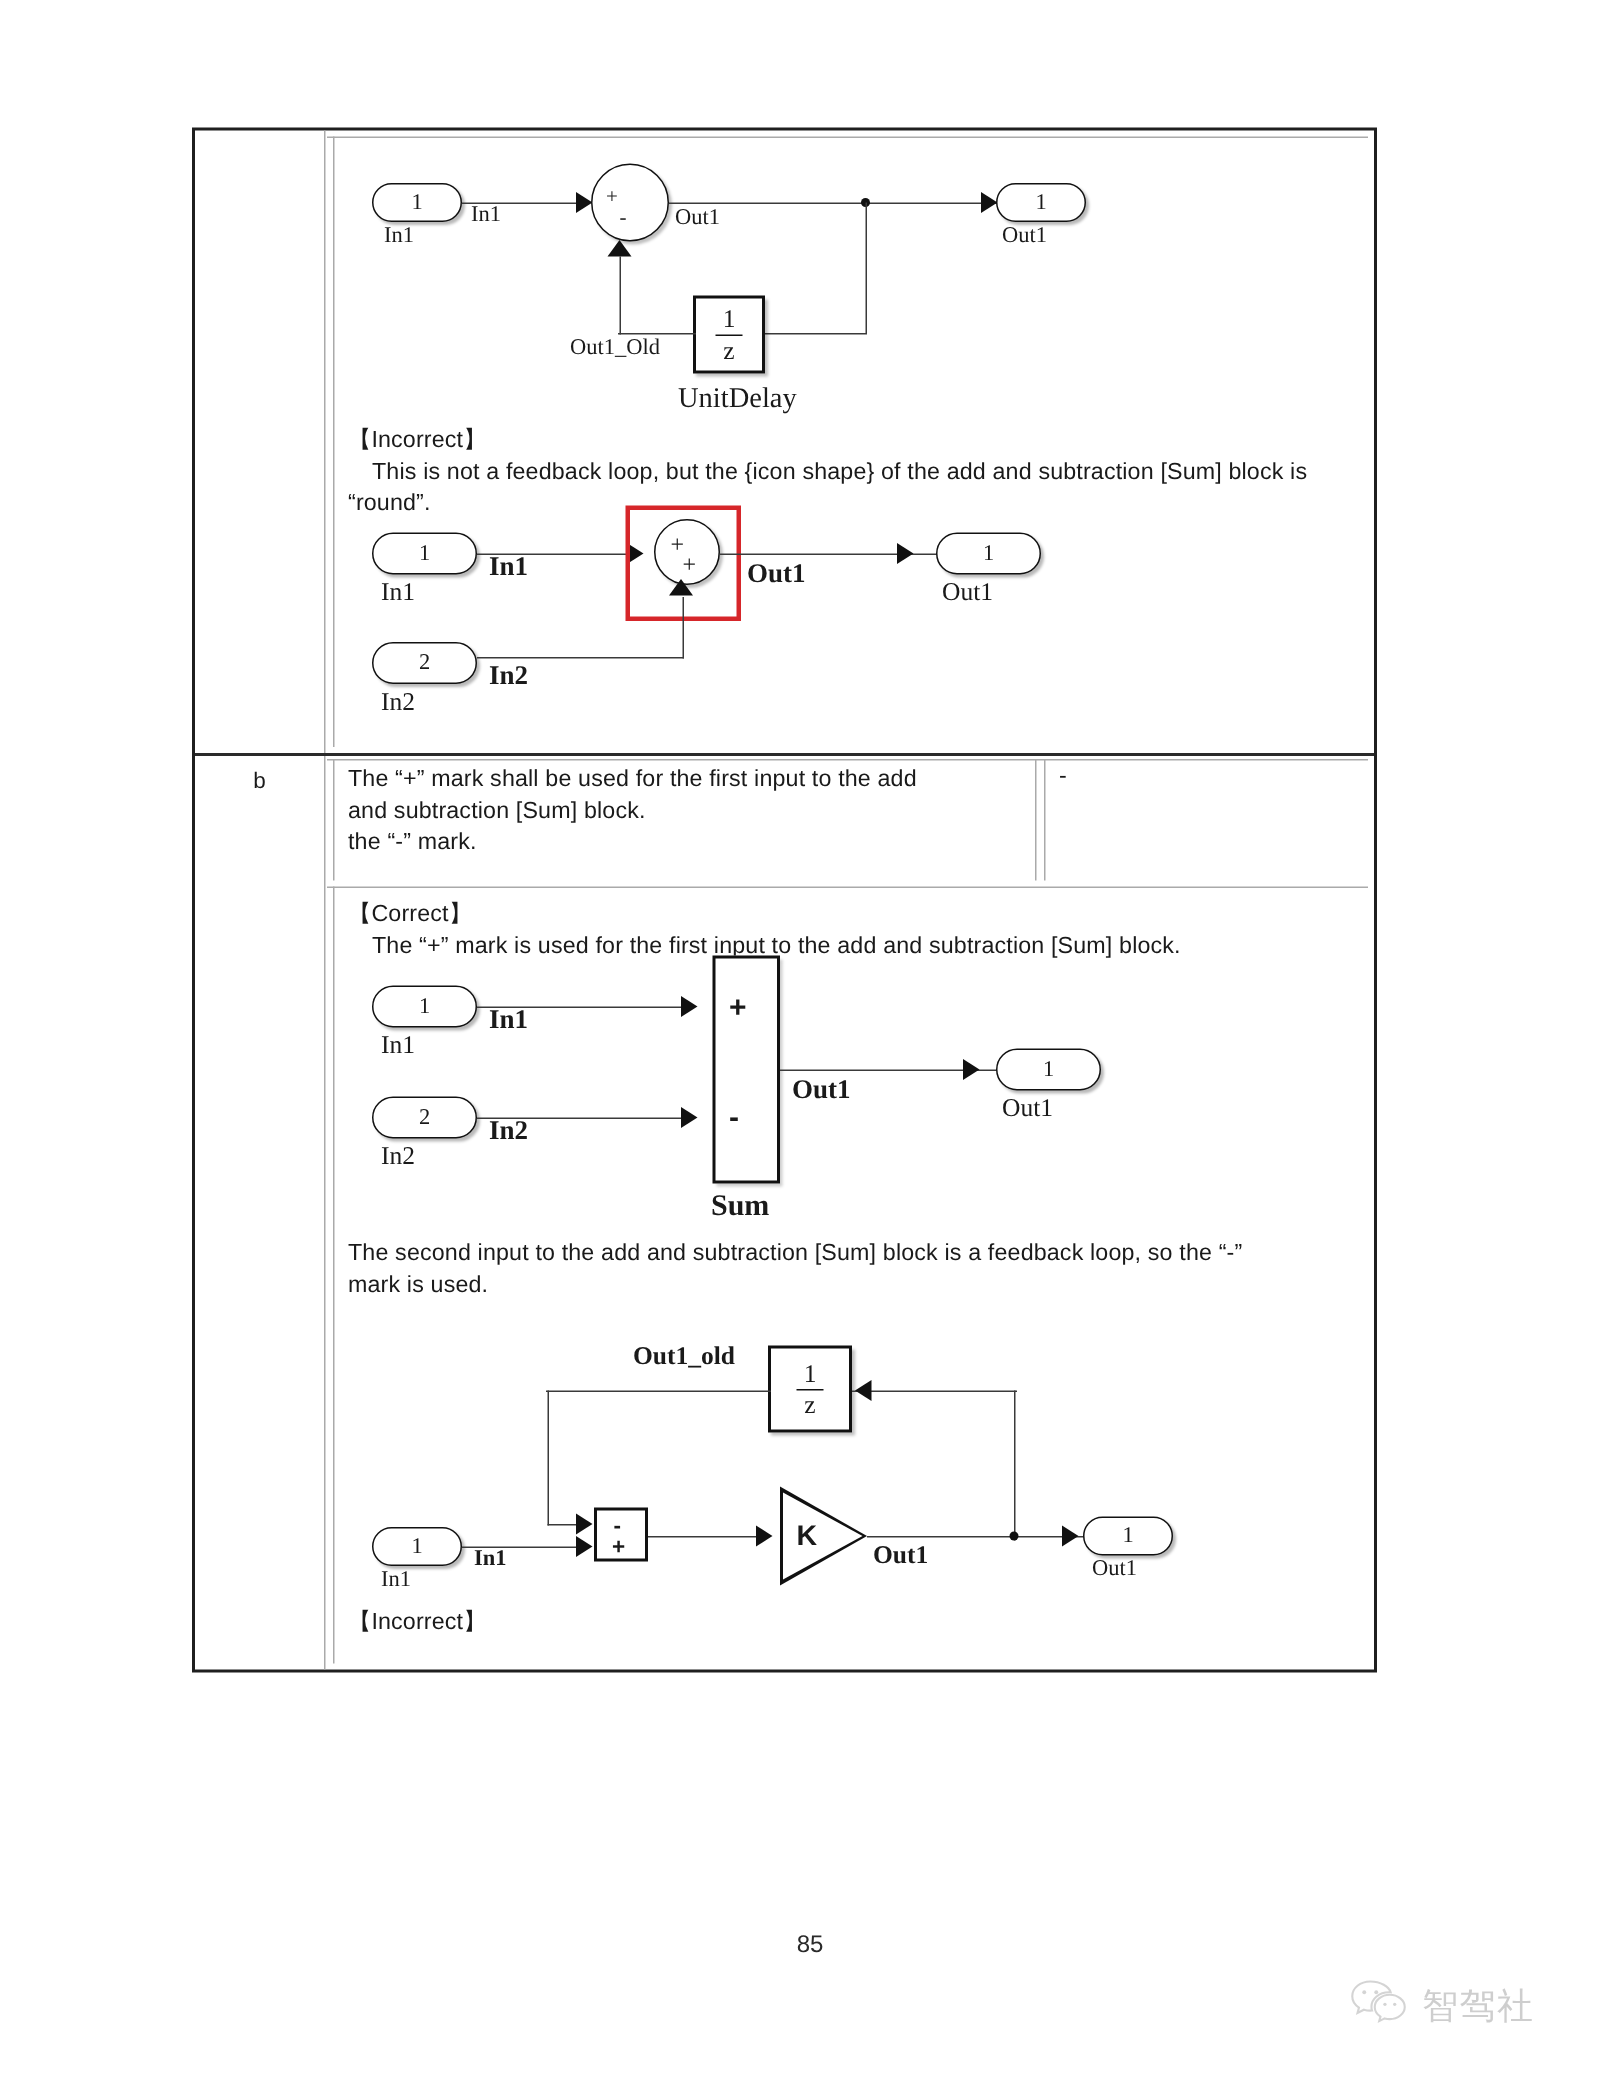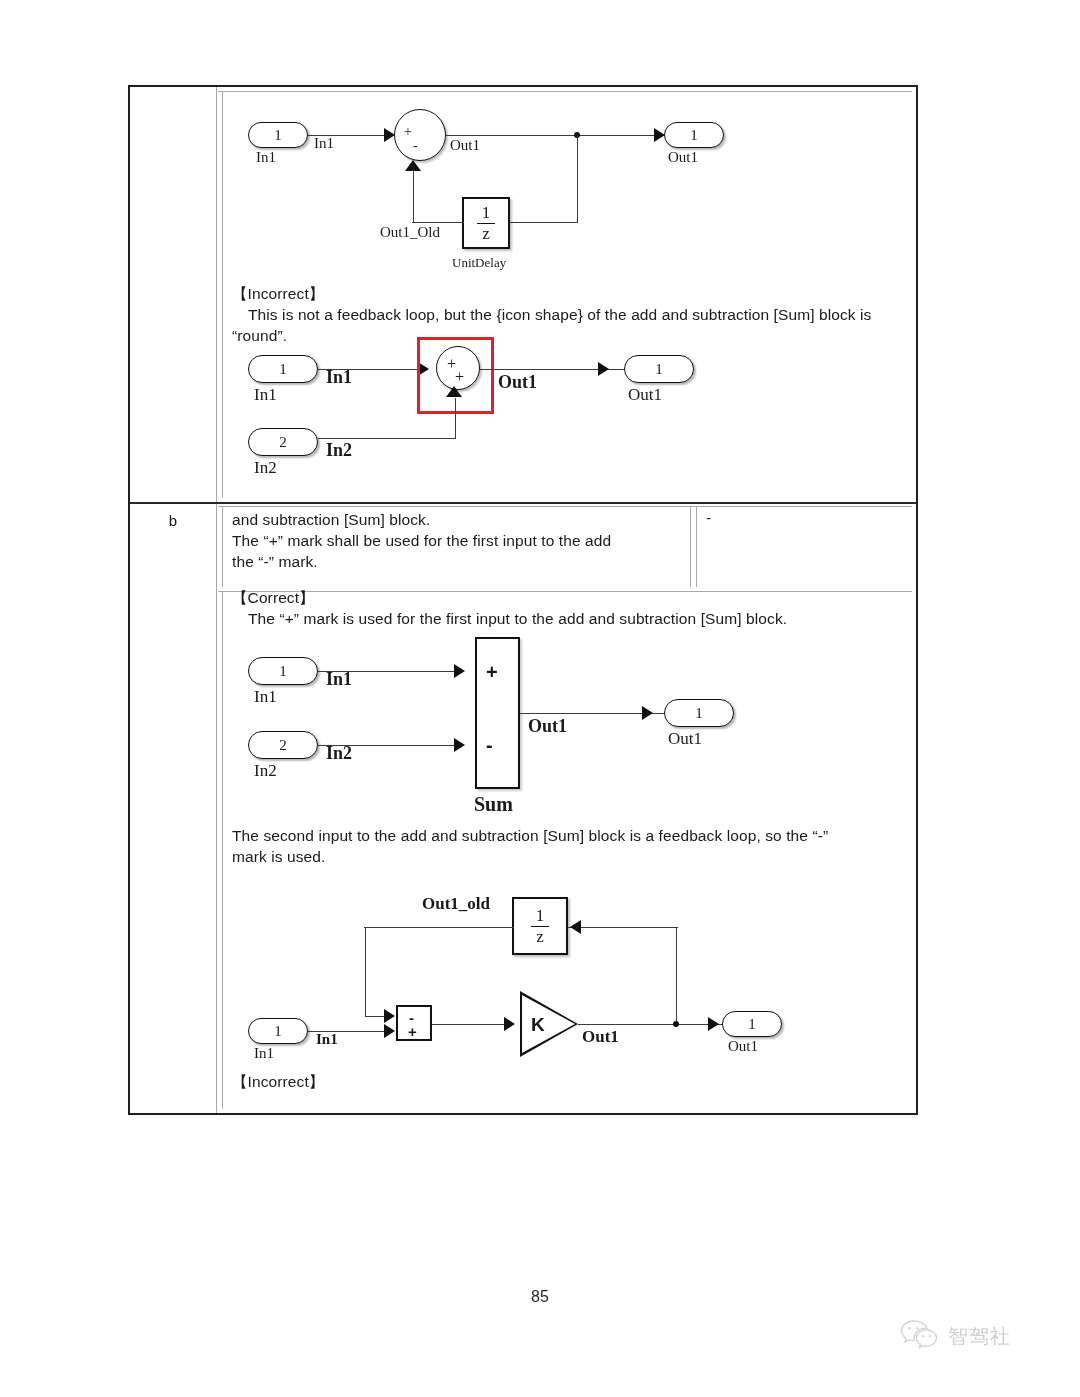--- a/index.html
+++ b/index.html
@@ -169,21 +169,21 @@
     font-family: "Liberation Serif", serif;
     font-size: 17px;
     line-height: 1.05;
   }
   .frac .num { display: block; padding: 0 5px; }
   .frac .bar { display: block; border-top: 1.6px solid #111; margin: 1px 0; }
   .frac .den { display: block; padding: 0 5px; }
 
   .blk-caption {
     position: absolute;
-    font-size: 13px;
+    font-size: 19px;
     font-family: "Liberation Serif", serif;
     white-space: nowrap;
   }
 
   .highlight-box {
     position: absolute;
     border: 3px solid #d6262a;
     box-sizing: border-box;
     background: transparent;
   }
@@ -253,21 +253,21 @@
   .watermark {
     position: absolute;
     left: 900px;
     top: 1318px;
     display: flex;
     align-items: center;
     gap: 8px;
     opacity: 0.42;
   }
   .watermark .wm-text {
-    font-size: 20px;
+    font-size: 24px;
     color: #8d8d8d;
     font-family: Liberation Sans, sans-serif;
     letter-spacing: 1px;
   }
 </style>
 </head>
 <body>
 
 <div class="page-table">
 
@@ -369,33 +369,33 @@
   <div class="idx-label" style="left:0; top:425px;">b</div>
 
   <div class="row" style="top:415px; height:85px;">
     <div class="hline-thin" style="left:88px; right:4px; top:4px;"></div>
     <div class="vline-thin" style="left:92px; top:4px; height:81px;"></div>
     <div class="vline-thin" style="left:560px; top:4px; height:81px;"></div>
     <div class="vline-thin" style="left:566px; top:4px; height:81px;"></div>
   </div>
 
   <div class="cell-text" style="left:102px; top:422px; width:450px;">
+    <p>The “+” mark shall be used for the first input to the add</p>
     <p>and subtraction [Sum] block.</p>
-    <p>The “+” mark shall be used for the first input to the add</p>
     <p>the “-” mark.</p>
   </div>
 
   <div class="dash-cell" style="left:576px; top:422px;">-</div>
 
   <div class="row" style="top:500px; height:526px;">
     <div class="hline-thin" style="left:88px; right:4px; top:4px;"></div>
     <div class="vline-thin" style="left:92px; top:4px; height:518px;"></div>
   </div>
 
-  <div class="cell-text" style="left:102px; top:500px; width:680px;">
+  <div class="cell-text" style="left:102px; top:512px; width:680px;">
     <p>【Correct】</p>
     <p class="indent">The “+” mark is used for the first input to the add and subtraction [Sum] block.</p>
   </div>
 
   <div class="diagram" style="left:0; top:558px; width:790px; height:190px;">
 
     <div class="port" style="left:118px; top:12px; width:70px; height:28px;">
       <span>1</span>
     </div>
     <div class="port-cap" style="left:124px; top:42px; font-size:17px;">In1</div>

